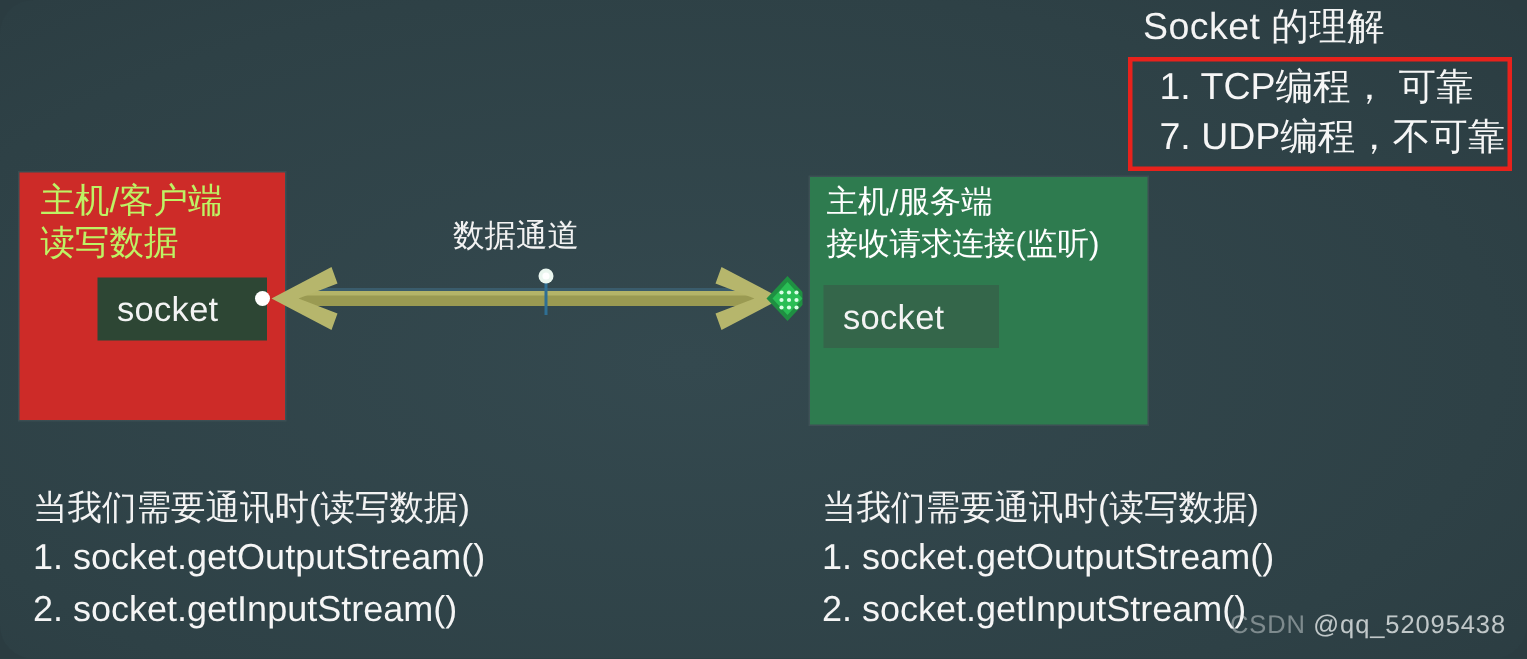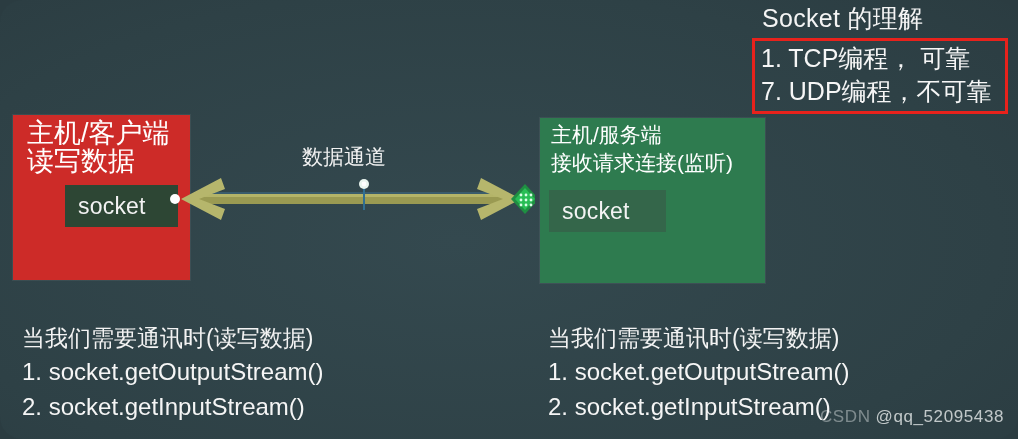--- a/index.html
+++ b/index.html
@@ -33,21 +33,21 @@
     font-size: 25px;
     line-height: 32px;
     color: #f4f4f4;
     letter-spacing: 0.3px;
     white-space: nowrap;
   }
   .redbox {
     box-sizing: border-box;
     margin-top: 4px;
     border: 3px solid #e8221c;
-    padding: 1px 4px 3px 6px;
+    padding: 1px 4px 3px 18px;
     width: 256px;
     margin-left: -10px;
   }
   .redbox .line {
     font-size: 25px;
     line-height: 33px;
     color: #f6f6f6;
     white-space: nowrap;
   }
 
@@ -57,23 +57,23 @@
     left: 13px;
     top: 115px;
     width: 177px;
     height: 165px;
     background: #cd2b28;
     box-shadow: 0 0 0 1px rgba(255,255,255,0.06);
   }
   .node-client .cap {
     position: absolute;
     left: 14px;
-    font-size: 27px;
+    font-size: 23px;
     line-height: 27px;
-    color: #ffffff;
+    color: #bef264;
     white-space: nowrap;
   }
   .node-client .cap1 { top: 5px; }
   .node-client .cap2 { top: 33px; }
 
   .socket-chip-left {
     position: absolute;
     left: 52px;
     top: 70px;
     width: 113px;

